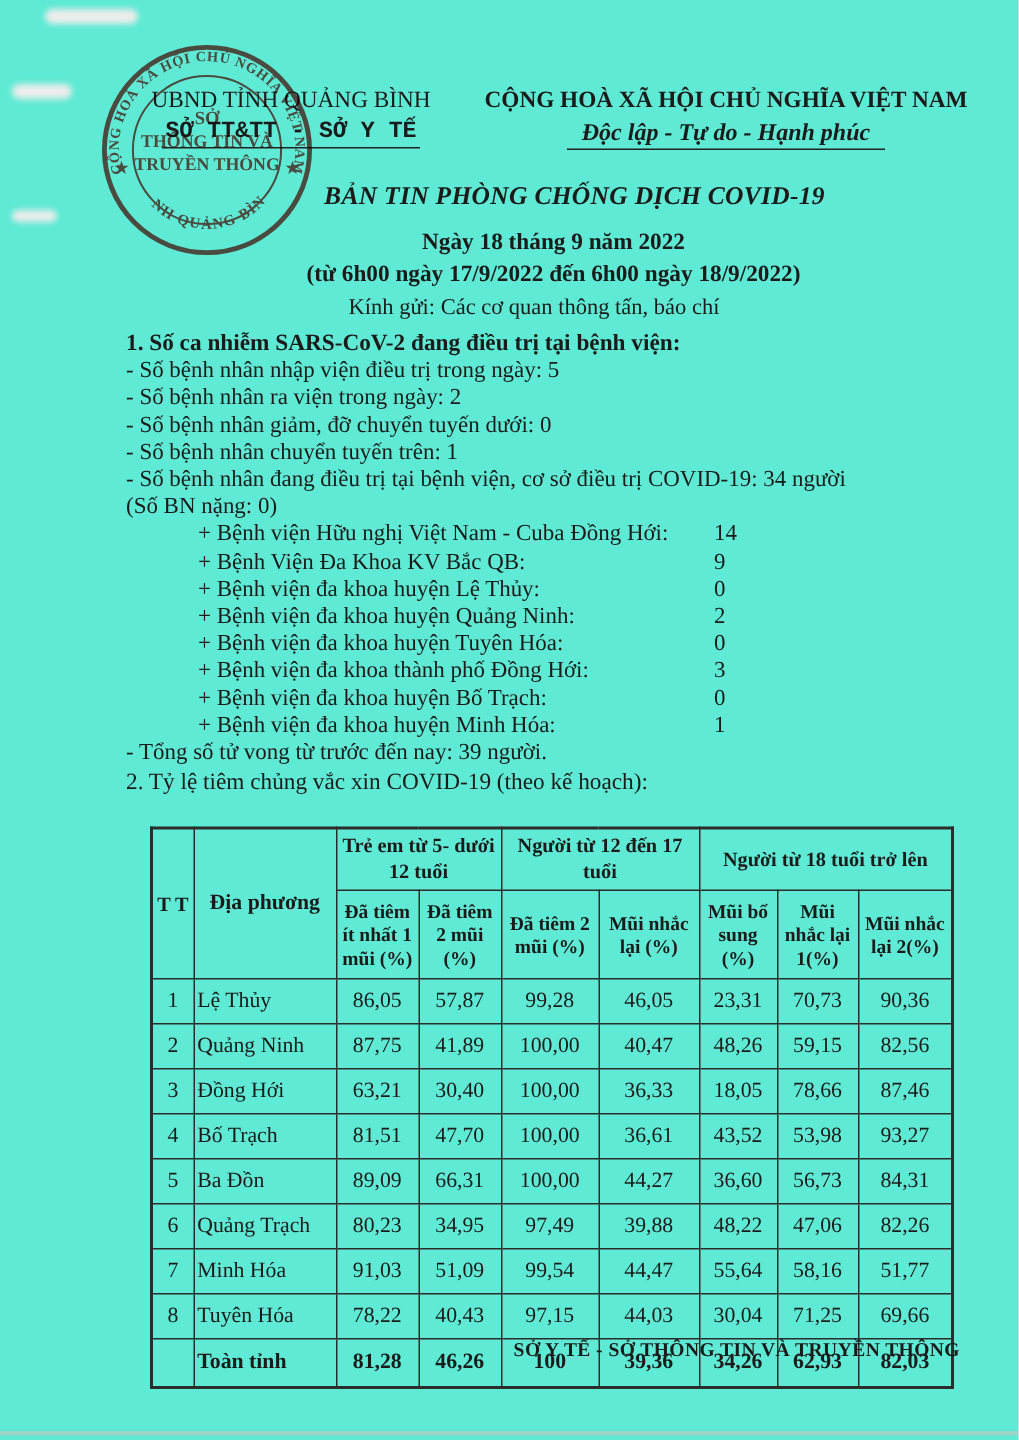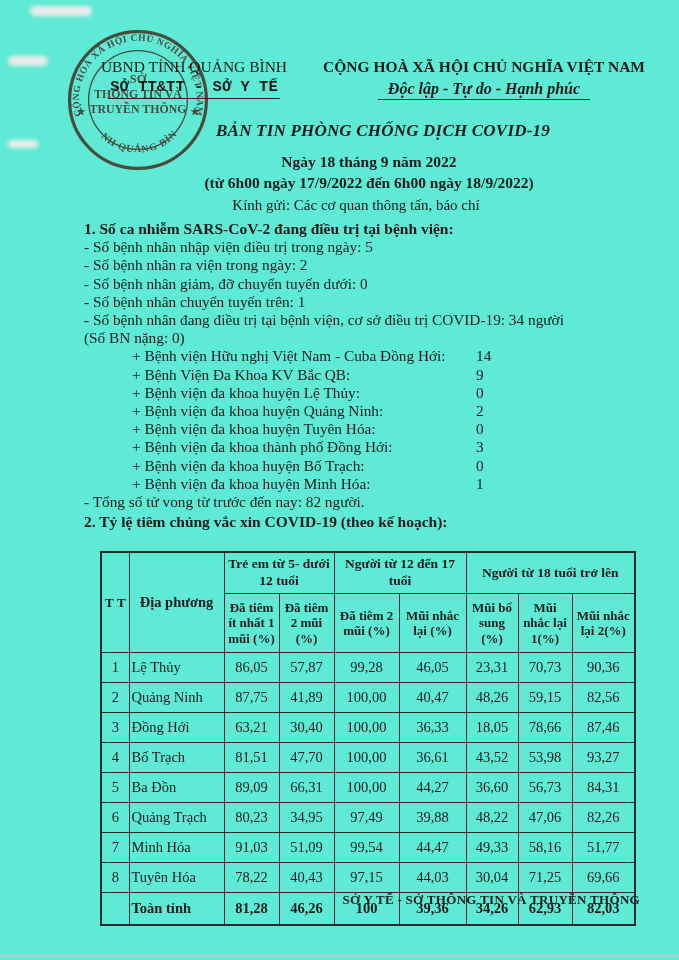--- a/index.html
+++ b/index.html
@@ -37,21 +37,21 @@
   .date-band{position:absolute;left:86px;top:151px;width:566px;text-align:center;line-height:21px;}
   .date-line{font-size:15.5px;font-weight:bold;}
   .salutation{position:absolute;left:86px;top:197px;width:540px;text-align:center;font-size:15px;}
 
   
   .sec{position:absolute;left:84px;top:220px;right:12px;font-size:15.3px;line-height:18.2px;}
   .sec .h{font-weight:bold;font-size:15.5px;}
   .hosp-row{display:flex;}
   .hosp-label{padding-left:48px;width:344px;flex:none;}
   .hosp-value{flex:none;}
-  .sec2-h{font-weight:bold;font-size:15.5px;margin-top:2px;}
+  .sec2-h{font-weight:normal;font-size:15.5px;margin-top:2px;}
 
   
   table.vax{position:absolute;left:100px;top:551px;width:534px;border-collapse:collapse;
             table-layout:fixed;font-size:14.5px;}
   table.vax th,table.vax td{border:1px solid #2c2c2c;padding:1px 2px;}
   table.vax{border:2px solid #2c2c2c;}
   table.vax thead th{font-weight:bold;text-align:center;vertical-align:middle;}
   .grp{font-size:13.5px;height:38px;line-height:1.25;}
   .sub{font-size:13px;height:56px;line-height:1.18;}
   .tt-h{font-size:13.5px;}
@@ -148,21 +148,21 @@
     </div>
     <div class="hosp-row">
       <span class="hosp-label">+ Bệnh viện đa khoa huyện Bố Trạch:</span>
       <span class="hosp-value">0</span>
     </div>
     <div class="hosp-row">
       <span class="hosp-label">+ Bệnh viện đa khoa huyện Minh Hóa:</span>
       <span class="hosp-value">1</span>
     </div>
 
-    <div>- Tổng số tử vong từ trước đến nay: 82 người.</div>
+    <div>- Tổng số tử vong từ trước đến nay: 39 người.</div>
     <div class="sec2-h">2. Tỷ lệ tiêm chủng vắc xin COVID-19 (theo kế hoạch):</div>
   </div>
 
   <table class="vax">
     <colgroup>
       <col style="width:28px">
         <col style="width:95px">
       <col style="width:55px">
         <col style="width:55px">
       <col style="width:65px">
@@ -256,21 +256,21 @@
         <td class="num">47,06</td>
         <td class="num">82,26</td>
       </tr>
       <tr>
         <td class="tt">7</td>
         <td class="name">Minh Hóa</td>
         <td class="num">91,03</td>
         <td class="num">51,09</td>
         <td class="num">99,54</td>
         <td class="num">44,47</td>
-        <td class="num">49,33</td>
+        <td class="num">55,64</td>
         <td class="num">58,16</td>
         <td class="num">51,77</td>
       </tr>
       <tr>
         <td class="tt">8</td>
         <td class="name">Tuyên Hóa</td>
         <td class="num">78,22</td>
         <td class="num">40,43</td>
         <td class="num">97,15</td>
         <td class="num">44,03</td>

